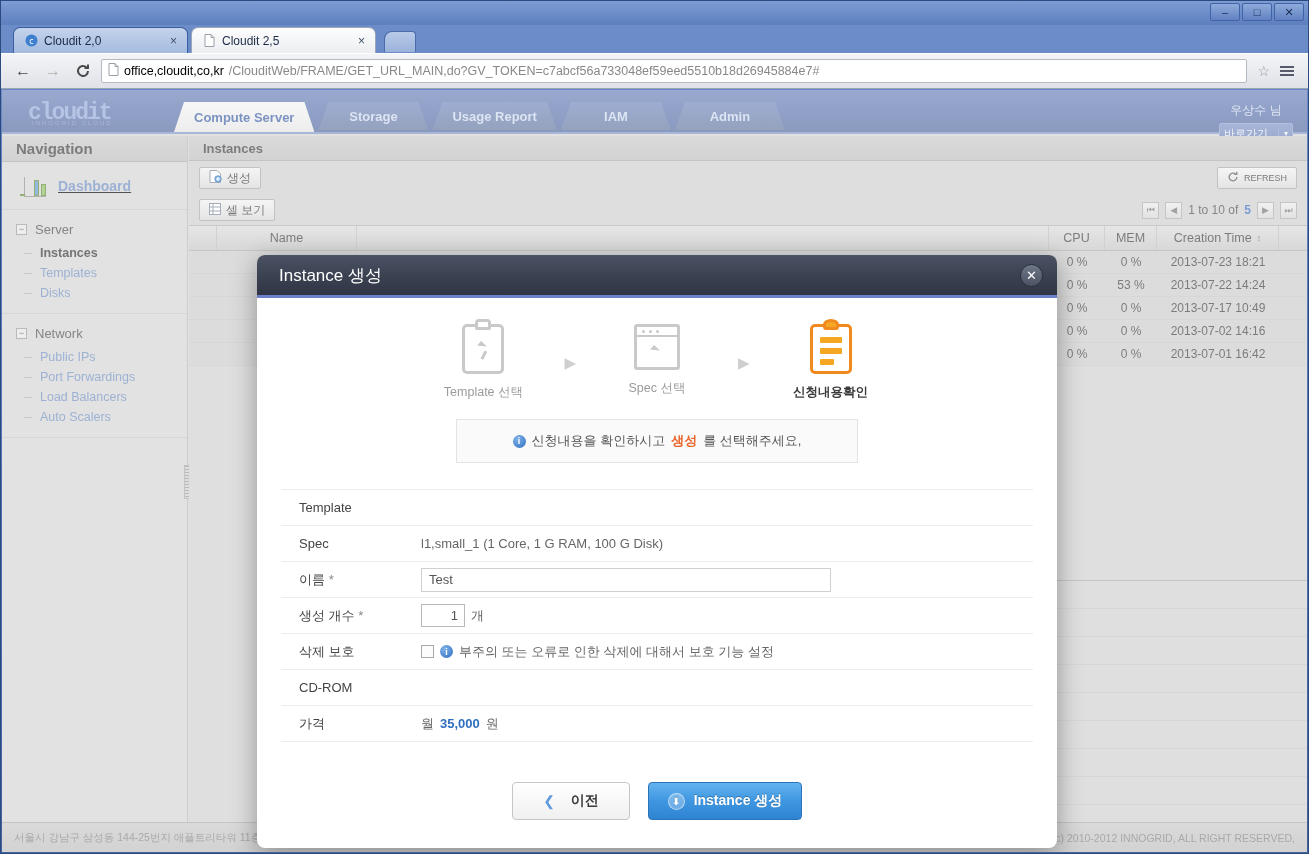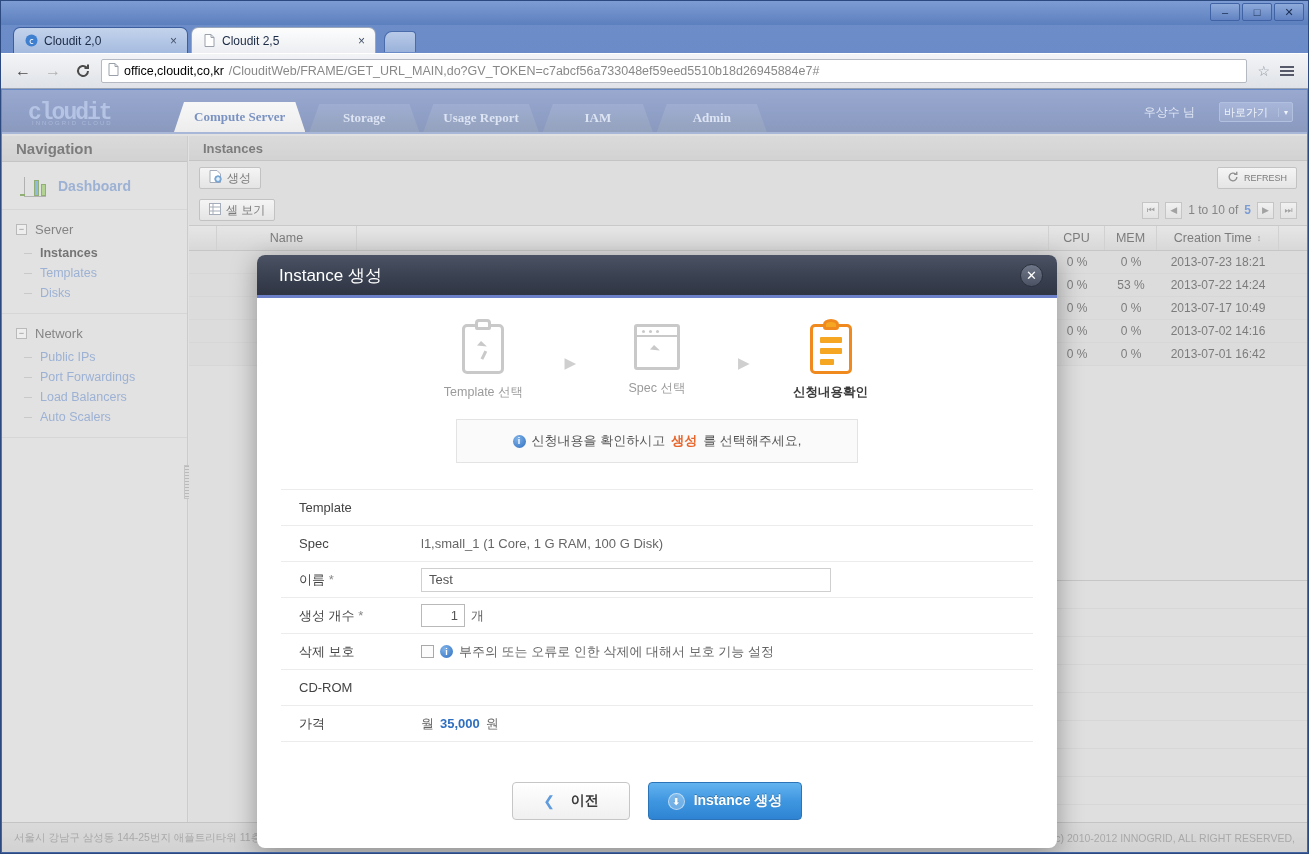--- a/index.html
+++ b/index.html
@@ -111,39 +111,39 @@
     color: #93a9d8; font-size: 23px; font-weight: bold;
     letter-spacing: -2px; font-family: Liberation Mono, monospace;
     display: flex; align-items: center;
   }
   #logo-sub {
     position: absolute; left: 30px; top: 30px;
     font-size: 6px; letter-spacing: 2px; color: #8397c7;
   }
   #app-tabs {
     position: absolute; left: 172px; bottom: 0;
-    display: flex; align-items: flex-end; height: 30px; font-family: Liberation Serif, serif;
+    display: flex; align-items: flex-start; height: 30px;
   }
   .app-tab {
     height: 28px; padding: 0 20px;
     display: flex; align-items: center; justify-content: center;
     font-size: 13px; font-weight: bold; color: #cdd7ee;
     background: linear-gradient(to bottom, #7186bd, #62779f);
     margin-right: 4px;
     clip-path: polygon(10px 0, calc(100% - 10px) 0, 100% 100%, 0 100%);
     min-width: 110px;
   }
   .app-tab.active {
     background: linear-gradient(to bottom, #f4f4f4, #e4e4e4);
     color: #3c5fa5; height: 30px;
   }
   #user-area {
     position: absolute; right: 14px; top: 12px;
-    display: flex; align-items: center; gap: 24px;
-    font-size: 12px; color: #d3dcf0;
+    display: flex; align-items: center; gap: 4px;
+    font-size: 12px; color: #d3dcf0; flex-direction: column;
   }
   #shortcut-select {
     display: flex; align-items: center; gap: 10px;
     height: 20px; padding: 0 4px;
     background: linear-gradient(to bottom, #7e93c8, #6b80b4);
     border: 1px solid #8ea2d2; border-radius: 2px;
     font-size: 11px; color: #e8edf8;
   }
   #shortcut-select .arrow { font-size: 8px; border-left: 1px solid #8ea2d2; padding-left: 5px; }
 
@@ -154,21 +154,21 @@
     background: #d4d4d4; border-right: 1px solid #b4b4b4;
   }
   #nav-title {
     height: 26px; display: flex; align-items: center; padding-left: 14px;
     font-size: 15px; font-weight: bold; color: #3e3e3e;
     background: linear-gradient(to bottom, #c9c9c9, #bdbdbd);
     border-bottom: 1px solid #a9a9a9;
   }
   #dashboard-item {
     height: 48px; display: flex; align-items: center; gap: 10px;
-    padding-left: 18px; border-bottom: 1px solid #c3c3c3;
+    padding-left: 18px; border-bottom: 1px solid #c3c3c3; text-decoration: underline;
   }
   .chart-icon { width: 28px; height: 24px; position: relative; }
   .chart-icon i {
     position: absolute; bottom: 2px; width: 5px;
     background: #7aa84f; border: 1px solid #5d8a33;
   }
   .chart-icon i:nth-child(1) { left: 7px; height: 9px; background: #8fbf61; }
   .chart-icon i:nth-child(2) { left: 14px; height: 16px; background: #5f9ad0; }
   .chart-icon i:nth-child(3) { left: 21px; height: 12px; background: #8fbf61; }
   .chart-icon .axis {

